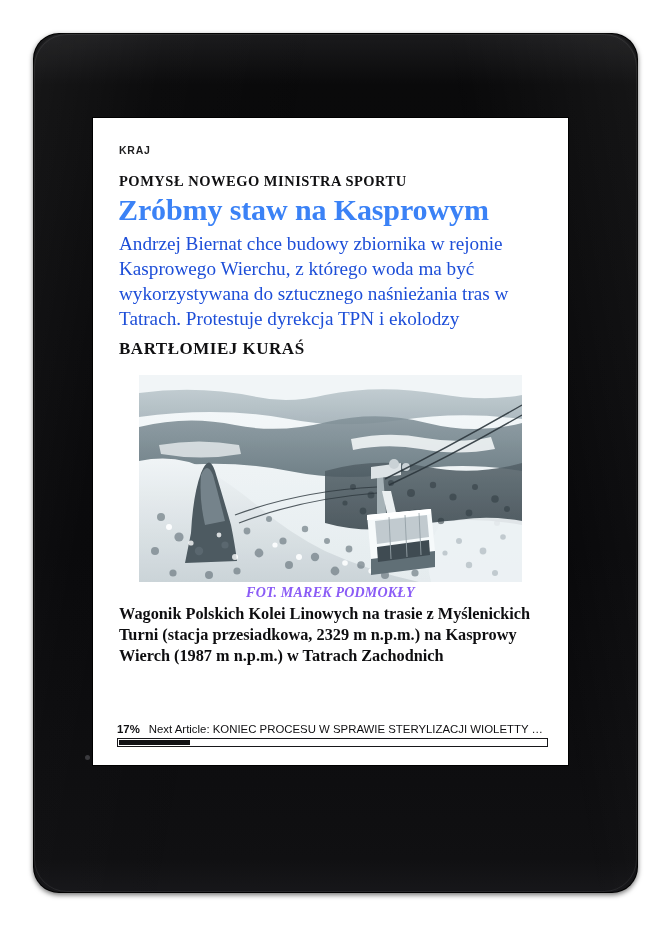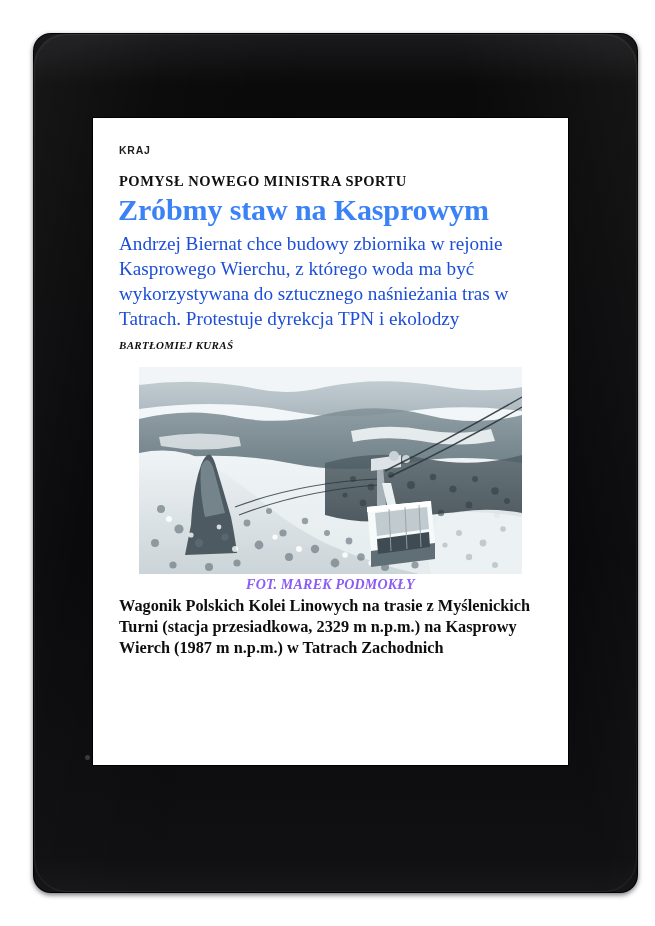--- a/index.html
+++ b/index.html
@@ -21,21 +21,21 @@
     height: 926px;
     background: #ffffff;
   }
 
   .device {
     position: absolute;
     left: 33px;
     top: 33px;
     width: 605px;
     height: 860px;
-    border-radius: 18px;
+    border-radius: 26px;
     background: #0b0b0c;
     background-image:
       linear-gradient(180deg, #1b1b1d 0%, #0a0a0b 6%, #08080a 60%, #101012 96%, #17171a 100%);
     box-shadow:
       0 0 0 1px #000 inset,
       0 2px 5px rgba(0,0,0,0.55);
   }
   .device-sheen {
     position: absolute;
     inset: 0;
@@ -115,23 +115,22 @@
     font-family: "Liberation Serif", serif;
     font-size: 19.2px;
     font-weight: 400;
     color: #1d4ed8;
     margin: 0 0 7px 2px;
     line-height: 1.3;
     max-width: 432px;
   }
   .byline {
     font-family: "Liberation Serif", serif;
-    font-size: 11px;
-    font-weight: 700;
-    font-style: italic;
+    font-size: 17px;
+    font-weight: 700;
     letter-spacing: 0.03em;
     color: #101012;
     margin: 0 0 16px 2px;
   }
 
   
   .figure {
     margin: 0 0 0 0;
     width: 100%;
     display: flex;
@@ -368,17 +367,26 @@
                 </g>
               </g>
             </svg>
           </div>
 
           <figcaption class="credit">FOT. MAREK PODMOKŁY</figcaption>
 
           <div class="caption">Wagonik Polskich Kolei Linowych na trasie z Myślenickich Turni (stacja przesiadkowa, 2329 m n.p.m.) na Kasprowy Wierch (1987 m n.p.m.) w Tatrach Zachodnich</div>
         </figure>
 
+        <div class="statusbar">
+          <div class="status-row">
+            <span class="status-pct">17%</span>
+            <span class="status-next">Next Article: KONIEC PROCESU W SPRAWIE STERYLIZACJI WIOLETTY …</span>
+          </div>
+          <div class="progress-track">
+            <div class="progress-fill" style="width: calc(17% - 2px);"></div>
+          </div>
+        </div>
 
       </div>
     </div>
   </div>
 </div>
 
 </body></html>

